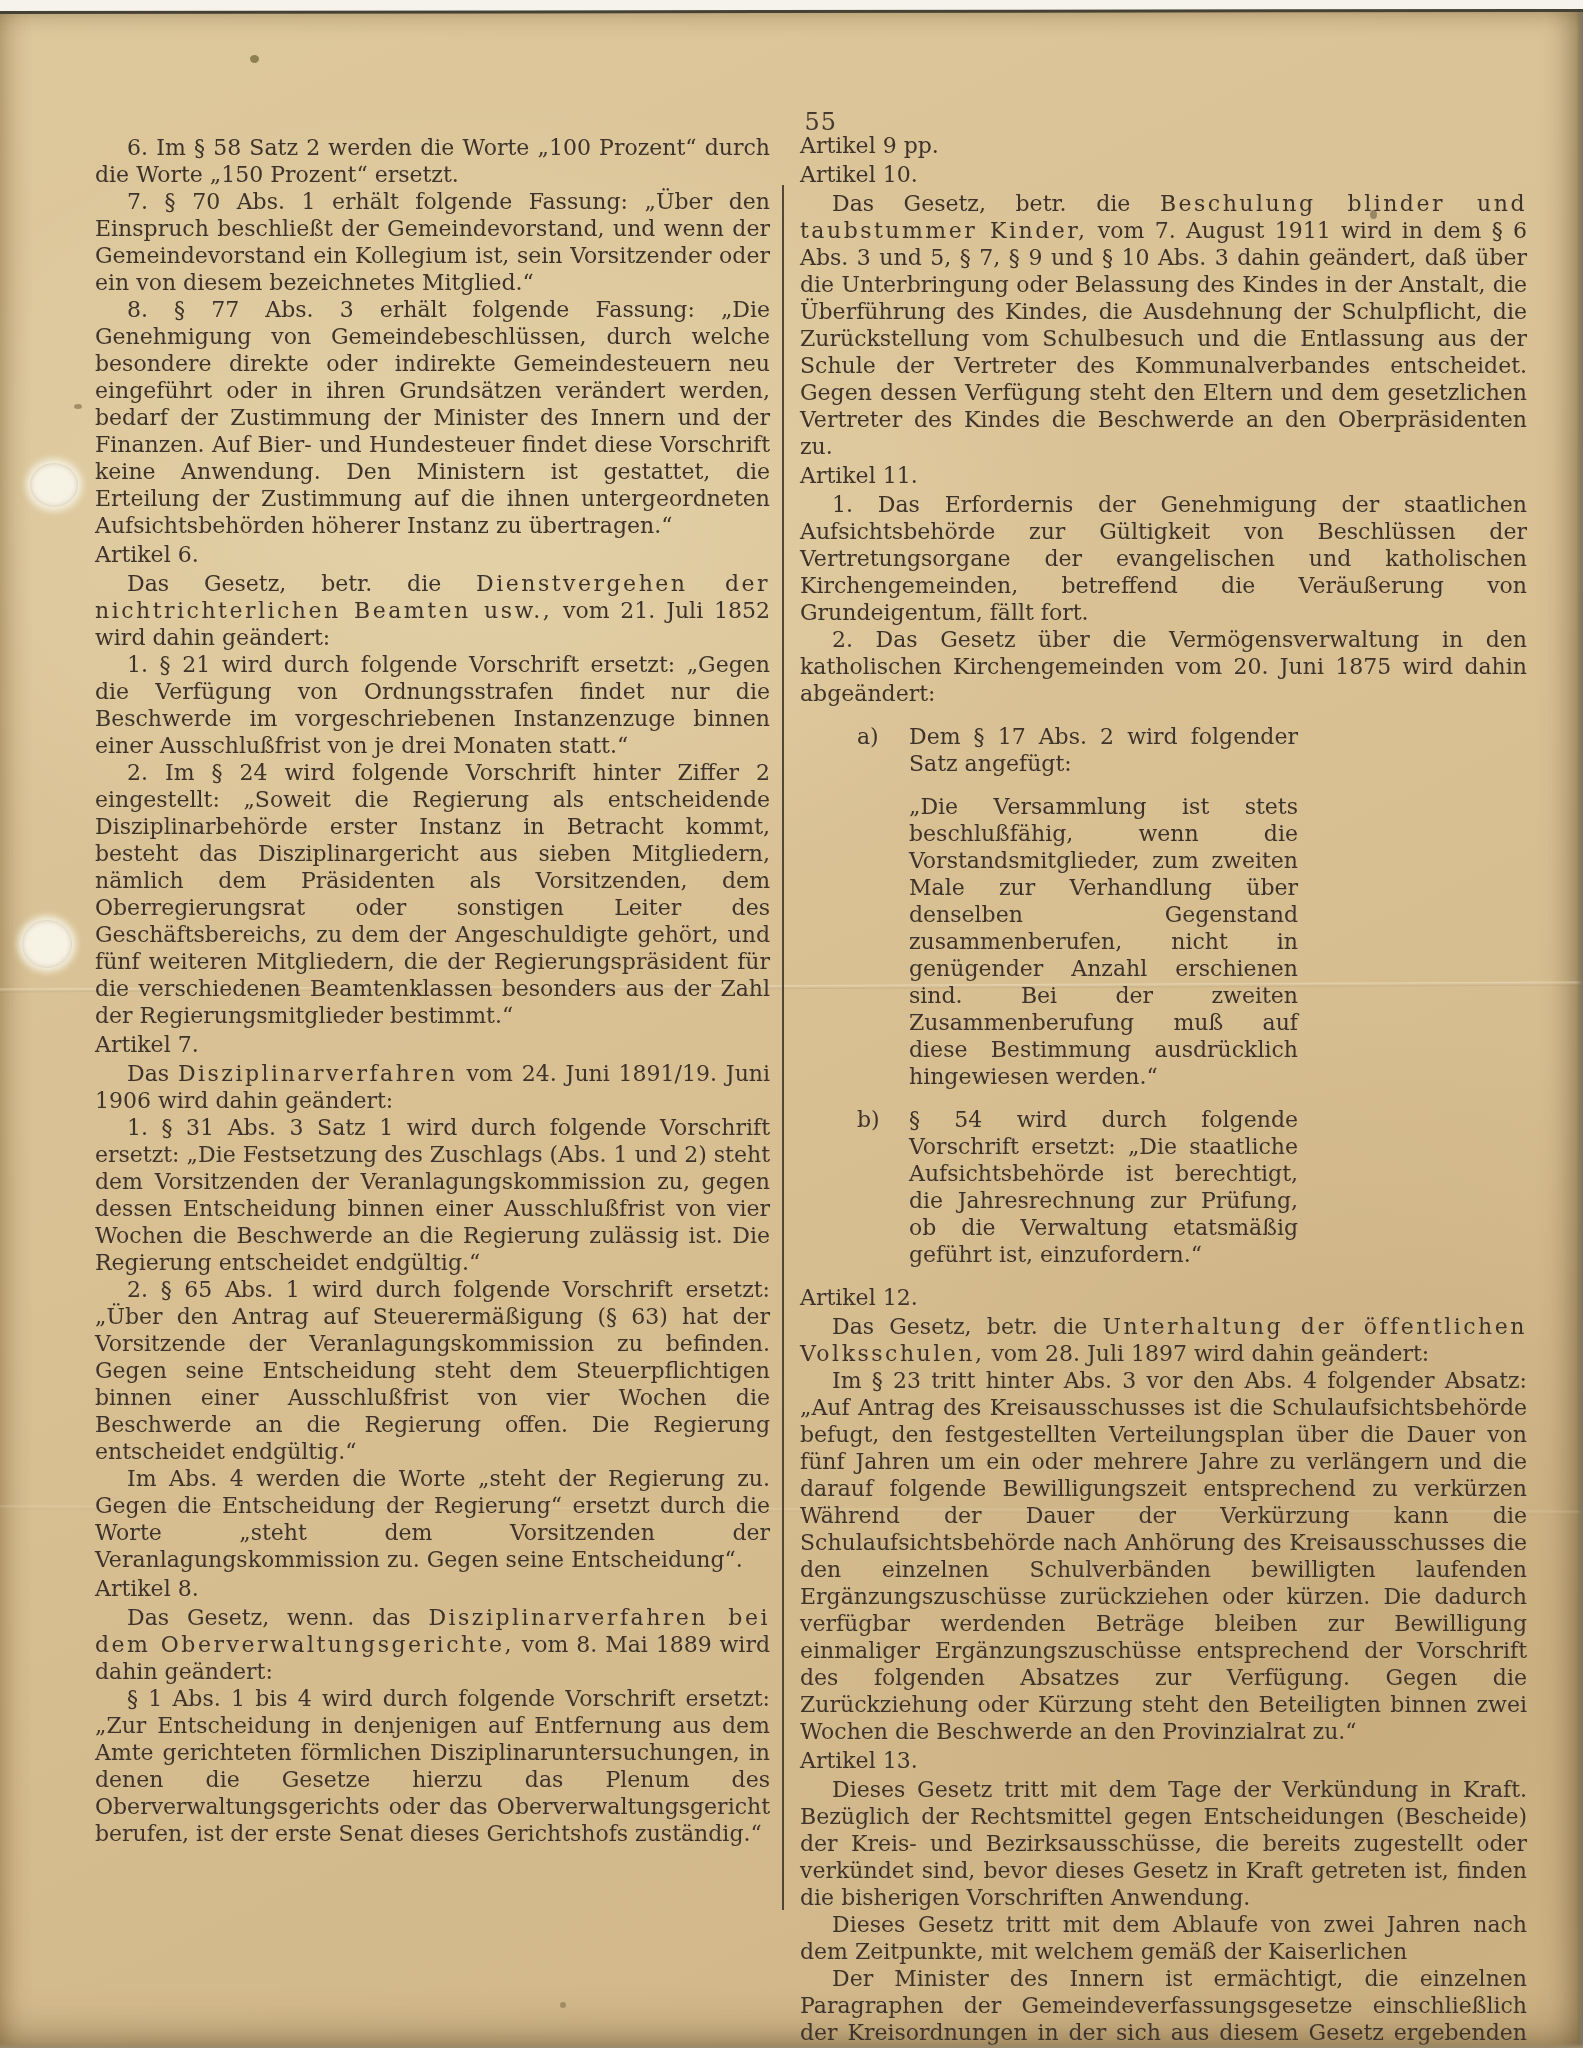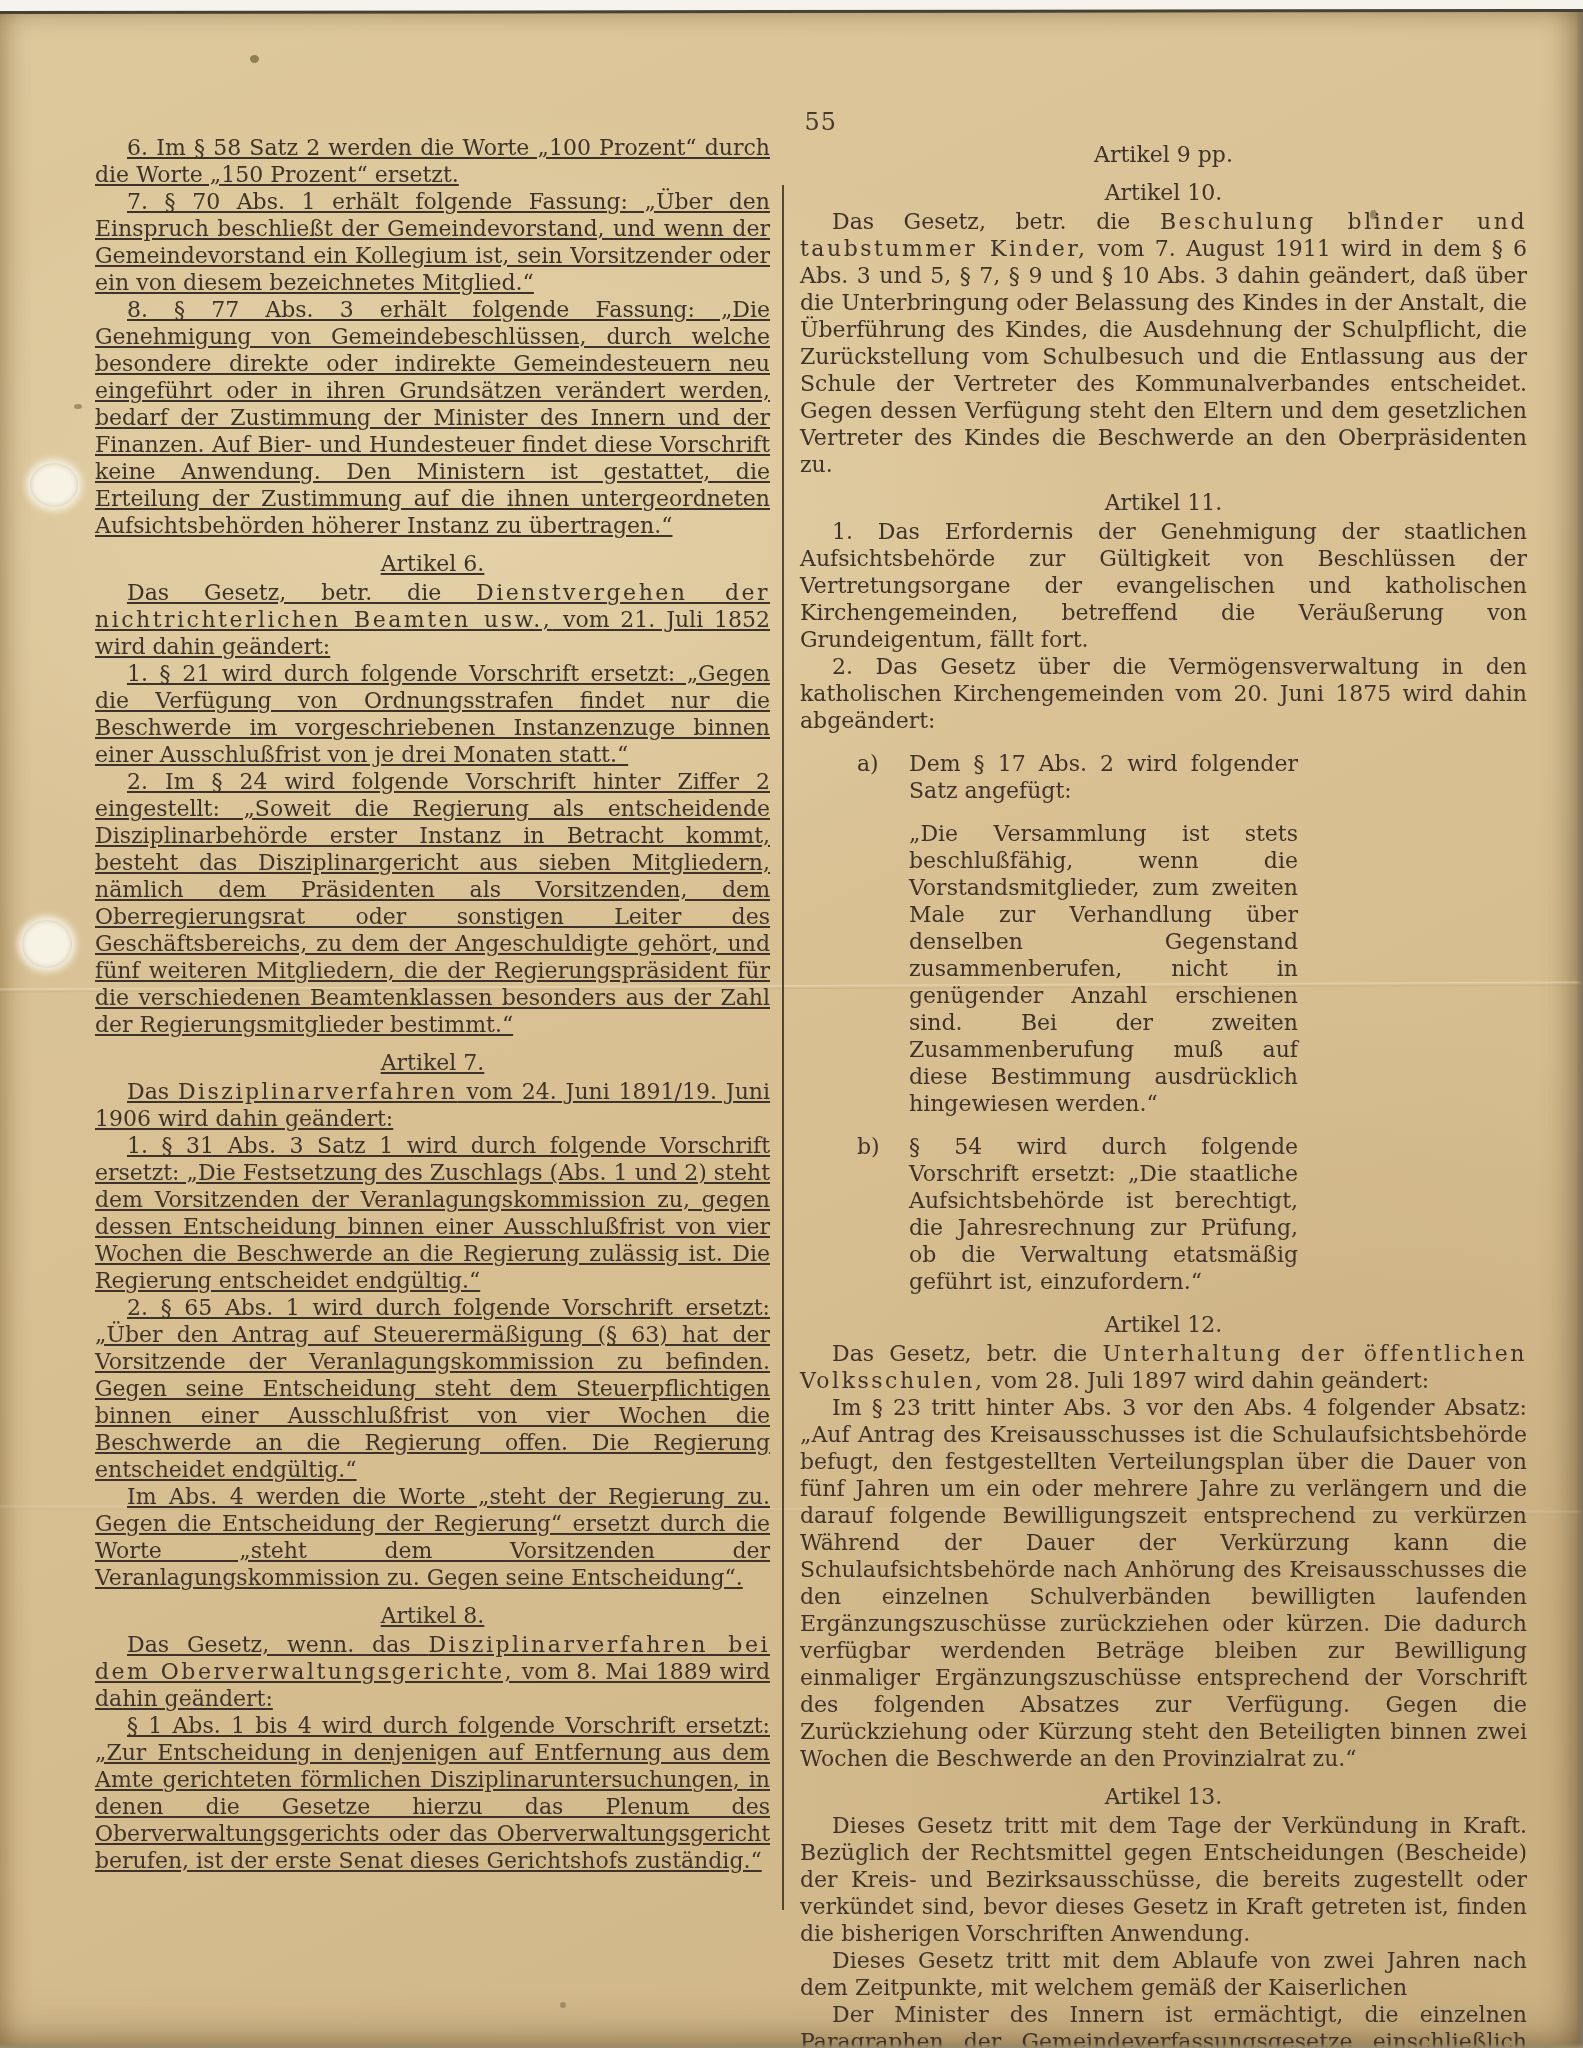--- a/index.html
+++ b/index.html
@@ -57,24 +57,24 @@
   .hole-2 { left:22px; top:908px; width:50px; height:48px; }
   .page-number {
     position:absolute; left:717px; top:96px; width:120px; text-align:right;
     font-size:24px; letter-spacing:1px; color:#453a2d;
   }
   .divider {
     position:absolute; left:782px; top:173px; width:2px; height:1725px;
     background:rgba(58,48,38,0.85);
   }
   .col { position:absolute; text-align:justify; font-size:22px; line-height:27px; }
-  .col-left  { left:95px;  top:122px; width:675px;text-decoration:underline; }
+  .col-left  { left:95px;  top:122px; width:675px; }
   .col-right { left:800px; top:118px; width:727px; }
   p.body { margin:0; text-indent:32px; }
-  p.heading { margin:11px 0 2px; text-align:center; text-indent:0; }
+  p.heading { margin:2px 0 2px; text-align:left; text-indent:0; }
   .gesperrt { letter-spacing:2.5px; }
   .list-item { position:relative; margin:0 213px 0 93px; }
   .list-marker { position:absolute; left:-36px; top:0; }
   .li-head, .li-quote, .li-text { margin:16px; text-indent:0; }
 </style>
 </head>
 <body>
 
 <div class="page">
   <div class="scan-top"></div>

